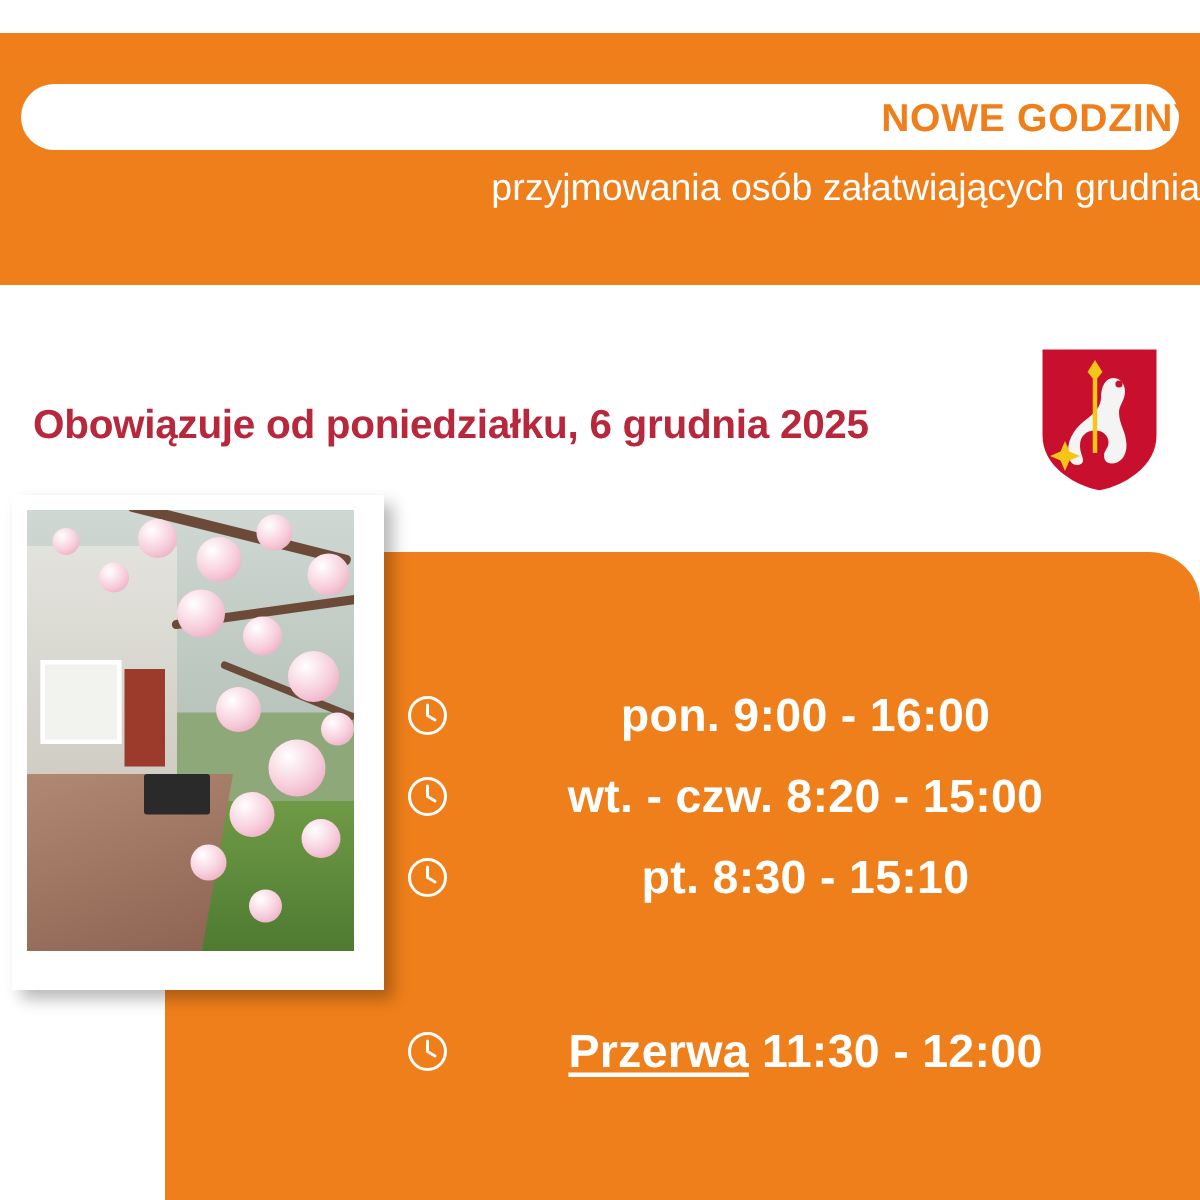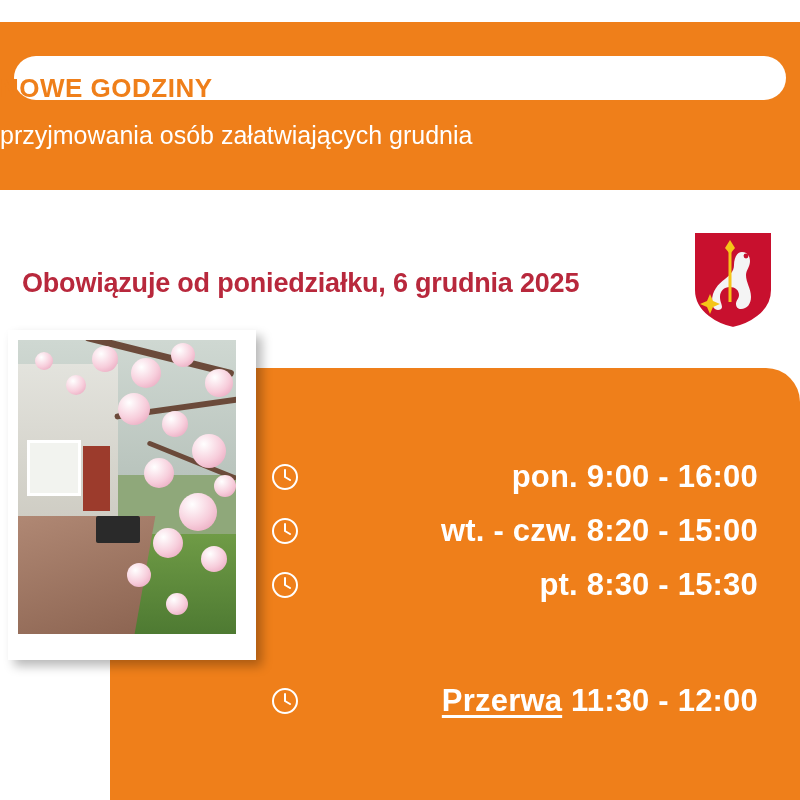--- a/index.html
+++ b/index.html
@@ -24,22 +24,22 @@
 
   
   .header-band {
     position: absolute;
     left: 0;
     top: 22px;
     width: 800px;
     height: 168px;
     background: #ef7f1a;
     box-sizing: border-box;
-    padding-top: 44px;
-    text-align: left;
+    padding-top: 34px;
+    text-align: right;
   }
 
   .header-pill {
     position: absolute;
     left: 14px;
     top: 34px;
     width: 772px;
     height: 44px;
     background: #ffffff;
     border-radius: 22px;
@@ -122,21 +122,21 @@
 
   .clock-icon {
     width: 30px;
     height: 30px;
     flex: 0 0 30px;
     margin-right: 16px;
   }
 
   .hours-text {
     flex: 1 1 auto;
-    text-align: right;
+    text-align: center;
     color: #ffffff;
     font-size: 31px;
     font-weight: bold;
     letter-spacing: 0.2px;
     padding-right: 42px;
     white-space: nowrap;
   }
 
   .break-row {
     margin-top: 62px;
@@ -270,21 +270,21 @@
         <span class="hours-text">wt. - czw. 8:20 - 15:00</span>
       </div>
 
       <div class="hours-row">
         <span class="clock-icon">
           <svg viewBox="0 0 30 30" width="30" height="30" aria-hidden="true">
             <circle cx="15" cy="15" r="12" fill="none" stroke="#ffffff" stroke-width="2"></circle>
             <path d="M15 8 V15 L20 18" fill="none" stroke="#ffffff" stroke-width="2" stroke-linecap="round"></path>
           </svg>
         </span>
-        <span class="hours-text">pt. 8:30 - 15:30</span>
+        <span class="hours-text">pt. 8:30 - 15:10</span>
       </div>
 
       <div class="hours-row break-row">
         <span class="clock-icon">
           <svg viewBox="0 0 30 30" width="30" height="30" aria-hidden="true">
             <circle cx="15" cy="15" r="12" fill="none" stroke="#ffffff" stroke-width="2"></circle>
             <path d="M15 8 V15 L20 18" fill="none" stroke="#ffffff" stroke-width="2" stroke-linecap="round"></path>
           </svg>
         </span>
         <span class="hours-text"><span class="break-word">Przerwa</span> <span>11:30 - 12:00</span></span>

